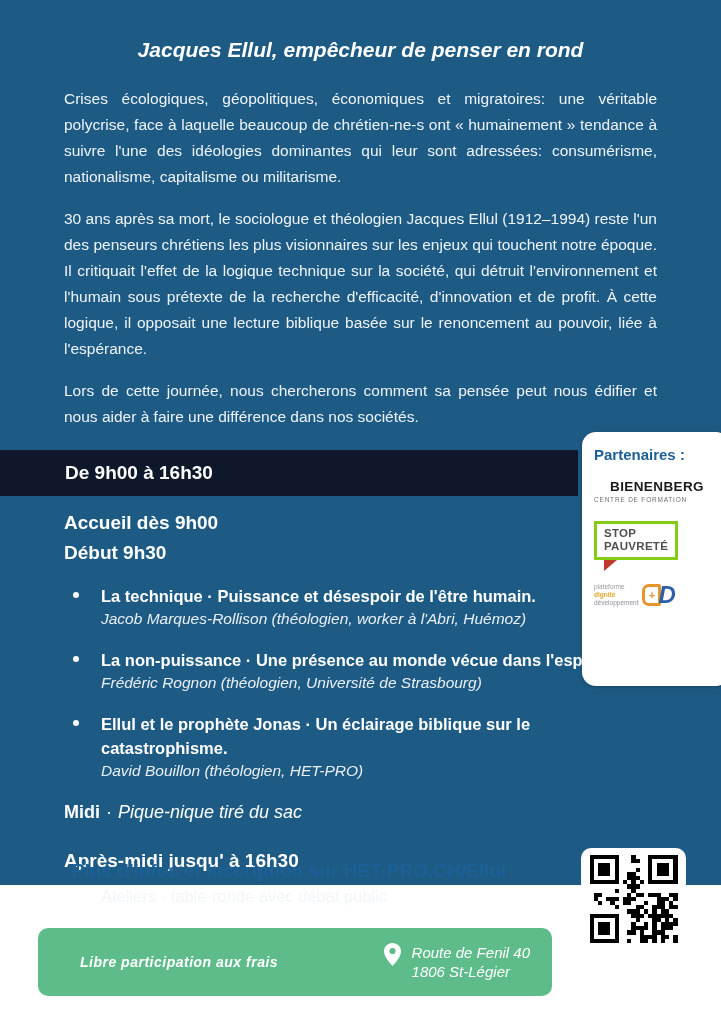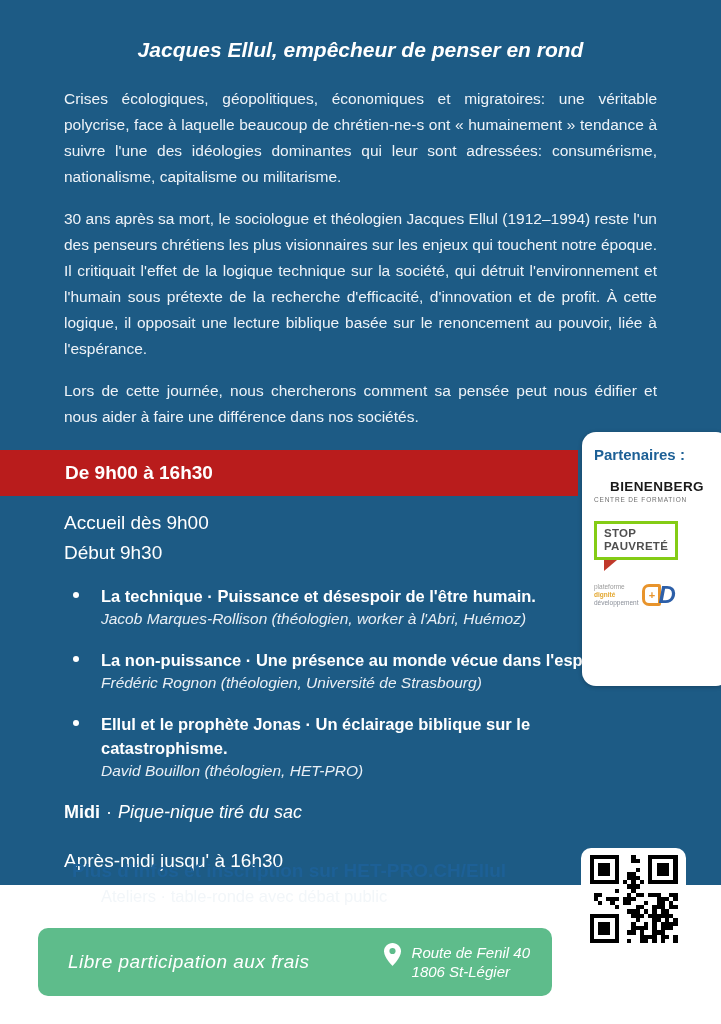--- a/index.html
+++ b/index.html
@@ -18,25 +18,25 @@
     margin-top:36px; text-align:center;
     font-style:italic; font-weight:700; font-size:21px; line-height:28px; color:#ffffff;
   }
   .intro p {
     color:#eef3f8; font-size:15.5px; line-height:26px; text-align:justify; margin-top:16px;
   }
   .intro p:first-child { margin-top:22px; }
   
   .time-banner {
     margin:20px 0 0 -64px; width:578px; height:46px;
-    background:#b91c1c; display:flex; align-items:center; padding-left:65px;
+    background:#0f172a; display:flex; align-items:center; padding-left:65px;
     font-weight:700; font-size:19px; color:#ffffff;
   }
   
-  .sched-h { font-weight:400; font-size:19px; color:#ffffff; }
+  .sched-h { font-weight:700; font-size:19px; color:#ffffff; }
   .welcome { margin-top:16px; }
   .start   { margin-top:8px; }
   .talks { margin-top:20px; }
   .talk { display:flex; margin-bottom:18px; }
   .bullet-dot {
     flex:0 0 auto; width:6px; height:6px; border-radius:50%;
     background:#ffffff; margin:8px 22px 0 9px;
   }
   .talk-title { font-weight:700; font-size:16.5px; line-height:24px; color:#ffffff; }
   .talk-speaker { font-style:italic; font-size:15.5px; line-height:22px; color:#e9eff5; }
@@ -90,21 +90,21 @@
   .footer-info {
     position:absolute; left:0; top:860px; width:578px; text-align:center;
     color:#1d6096; font-weight:700; font-size:19px;
   }
   .fee-button {
     position:absolute; left:38px; top:928px; width:514px; height:68px;
     background:#5ebc8b; border-radius:10px;
     display:flex; align-items:center; justify-content:space-between;
     padding:0 22px 0 30px; color:#ffffff;
   }
-  .fee-label { font-weight:400; font-style:italic; font-size:19px; letter-spacing:.5px; }
+  .fee-label { font-weight:700; font-style:italic; font-size:14px; letter-spacing:.5px;margin-left:12px; }
   .address-group { display:flex; align-items:flex-start; }
   .pin-icon { margin-right:11px; }
   .address div { font-style:italic; font-size:15px; line-height:19px; }
 </style>
 </head>
 <body>
 
 <div class="page">
 
   <div class="hero">

